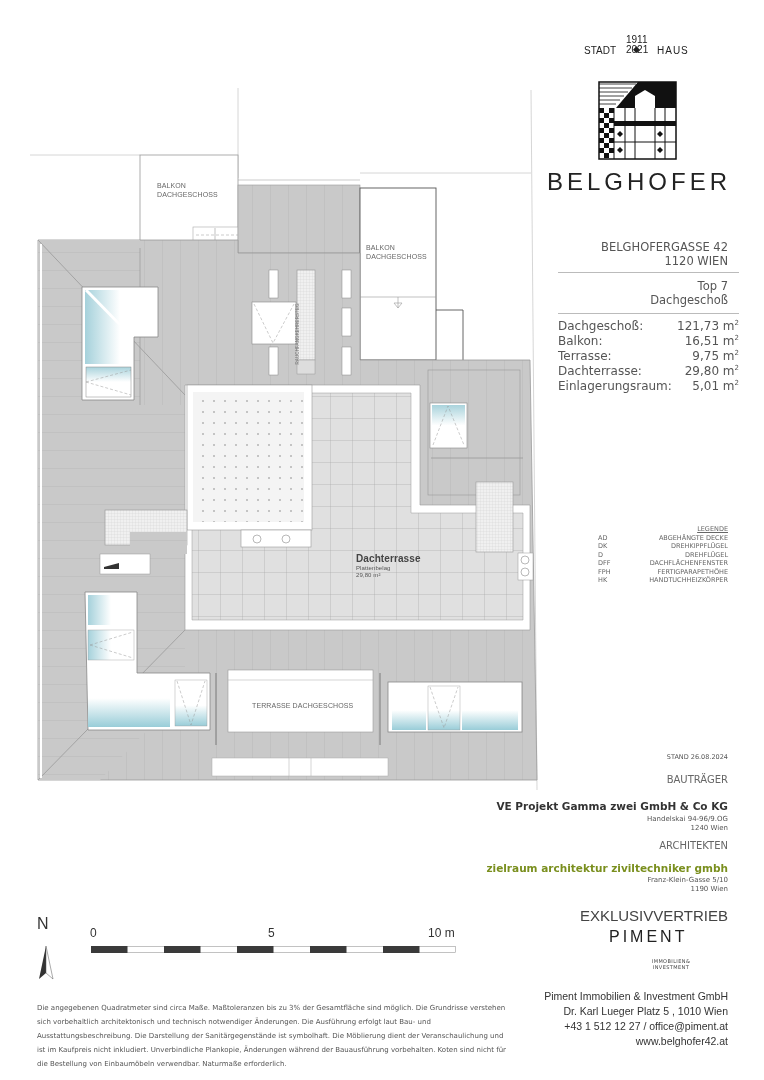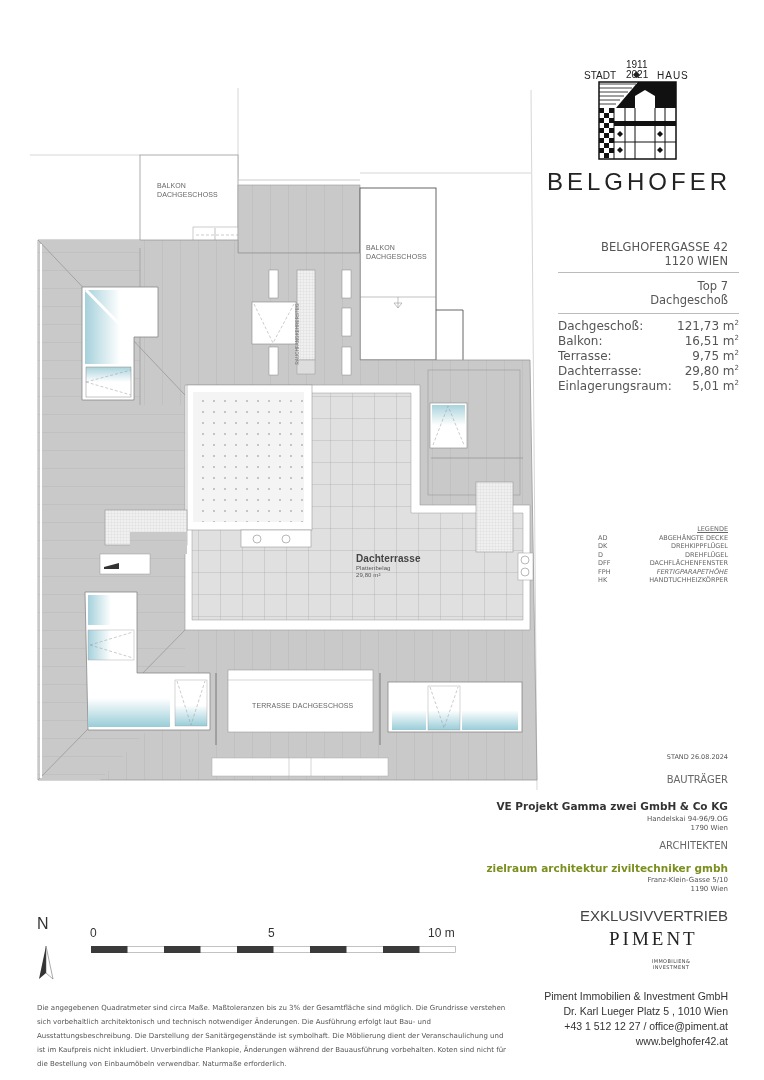--- a/index.html
+++ b/index.html
@@ -1,34 +1,34 @@
 <!DOCTYPE html>
 <html><head>
 <meta charset="utf-8">
 <style>
   html, body { margin:0; padding:0; background:#ffffff; }
   body { width:764px; height:1080px; position:relative; overflow:hidden; font-family:"DejaVu Sans", sans-serif; color:#333; }
   .abs { position:absolute; }
   .plan { position:absolute; left:0; top:0; width:560px; height:800px; }
   .lbl { position:absolute; font-family:"Liberation Sans", sans-serif; color:#666; font-size:7px; line-height:9px; letter-spacing:0.1px; }
   .right { position:absolute; text-align:right; }
-  .logo-top { position:absolute; font-family:"Liberation Sans", sans-serif; font-size:10px; color:#222;margin-top:25px; }
+  .logo-top { position:absolute; font-family:"Liberation Sans", sans-serif; font-size:10px; color:#222; }
   .brand { position:absolute; left:547px; top:168px; font-family:"Liberation Sans", sans-serif; font-size:24px; letter-spacing:4px; color:#222; }
   .addr { font-family:"DejaVu Sans", sans-serif; color:#555; font-size:11.5px; line-height:14px; }
   .hr { position:absolute; height:1px; background:#bbb; }
   .area-row { position:absolute; left:558px; width:181px; font-size:12px; color:#555; line-height:15px; font-family:"DejaVu Sans", sans-serif; }
   .area-row .v { position:absolute; right:0; top:0;margin-left:11px; }
   .area-row sup { font-size:7px; vertical-align:5px; line-height:0; }
   .leg { position:absolute; font-size:6.5px; color:#666; line-height:8.4px; font-family:"DejaVu Sans", sans-serif; }
   .leg-abbr { left:598px; width:40px; }
   .leg-desc { right:36px; text-align:right; }
   .sec-head { position:absolute; right:36px; font-family:"DejaVu Sans", sans-serif; color:#666; font-size:10px; }
   .company { position:absolute; right:36px; font-family:"DejaVu Sans", sans-serif; font-weight:bold; font-size:10.5px; color:#333; white-space:nowrap; }
   .small-addr { position:absolute; right:36px; text-align:right; font-size:7px; line-height:9px; color:#555; font-family:"DejaVu Sans", sans-serif; }
-  .piment { position:absolute; left:609px; top:928px; font-family:Liberation Serif, serif; font-size:19px; letter-spacing:3px; color:#222; }
+  .piment { position:absolute; left:609px; top:928px; font-family:Liberation Sans, sans-serif; font-size:16px; letter-spacing:3px; color:#222; }
   .piment-sub { position:absolute; left:640px; top:958px; width:62px; text-align:center; font-size:5px; line-height:6px; color:#444; letter-spacing:0.4px; font-family:"DejaVu Sans", sans-serif; }
   .contact { position:absolute; right:36px; text-align:right; font-family:"Liberation Sans", sans-serif; font-size:10.5px; line-height:15px; color:#333; }
   .disclaimer { position:absolute; left:37px; top:1001px; width:470px; font-size:7px; line-height:14px; color:#555; font-family:"DejaVu Sans", sans-serif; }
   .scale-lbl { position:absolute; top:926px; font-family:"Liberation Sans", sans-serif; font-size:12px; color:#333; }
   .north { position:absolute; left:37px; top:915px; font-family:"Liberation Sans", sans-serif; font-size:16px; color:#333; }
 </style>
 </head>
 <body>
 
 <div class="plan">
@@ -287,32 +287,32 @@
   <div class="leg leg-desc" style="top:525px; text-decoration:underline;">LEGENDE</div>
   <div class="leg leg-abbr" style="top:534px;">AD</div>
   <div class="leg leg-desc" style="top:534px;">ABGEHÄNGTE DECKE</div>
   <div class="leg leg-abbr" style="top:542px;">DK</div>
   <div class="leg leg-desc" style="top:542px;">DREHKIPPFLÜGEL</div>
   <div class="leg leg-abbr" style="top:551px;">D</div>
   <div class="leg leg-desc" style="top:551px;">DREHFLÜGEL</div>
   <div class="leg leg-abbr" style="top:559px;">DFF</div>
   <div class="leg leg-desc" style="top:559px;">DACHFLÄCHENFENSTER</div>
   <div class="leg leg-abbr" style="top:568px;">FPH</div>
-  <div class="leg leg-desc" style="top:568px;font-style:italic;">FERTIGPARAPETHÖHE</div>
+  <div class="leg leg-desc" style="top:568px;">FERTIGPARAPETHÖHE</div>
   <div class="leg leg-abbr" style="top:576px;">HK</div>
   <div class="leg leg-desc" style="top:576px;">HANDTUCHHEIZKÖRPER</div>
 </div>
 
 <div class="small-addr" style="top:753px; font-size:6.5px;">STAND 26.08.2024</div>
 
 <div class="sec-head" style="top:774px;">BAUTRÄGER</div>
 <div class="company" style="top:800px;">VE Projekt Gamma zwei GmbH &amp; Co KG</div>
 <div class="small-addr" style="top:815px;">
   <div>Handelskai 94-96/9.OG</div>
-  <div>1790 Wien</div>
+  <div>1240 Wien</div>
 </div>
 
 <div class="sec-head" style="top:840px;">ARCHITEKTEN</div>
 <div class="company" style="top:862px; color:#7a8f1e;">zielraum architektur ziviltechniker gmbh</div>
 <div class="small-addr" style="top:876px;">
   <div>Franz-Klein-Gasse 5/10</div>
   <div>1190 Wien</div>
 </div>
 
 <div class="sec-head" style="top:907px; font-family:'Liberation Sans', sans-serif; font-size:15px; color:#444;">EXKLUSIVVERTRIEB</div>

